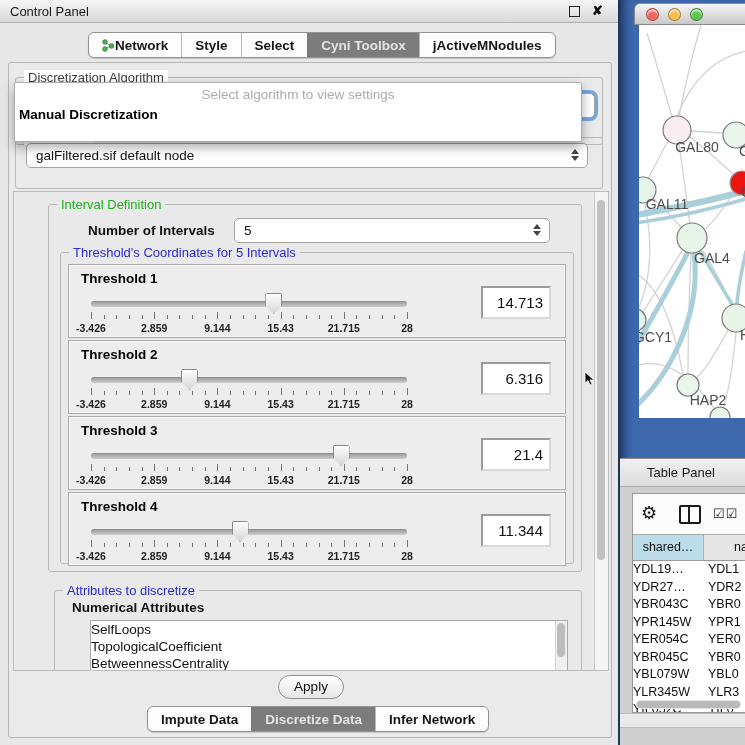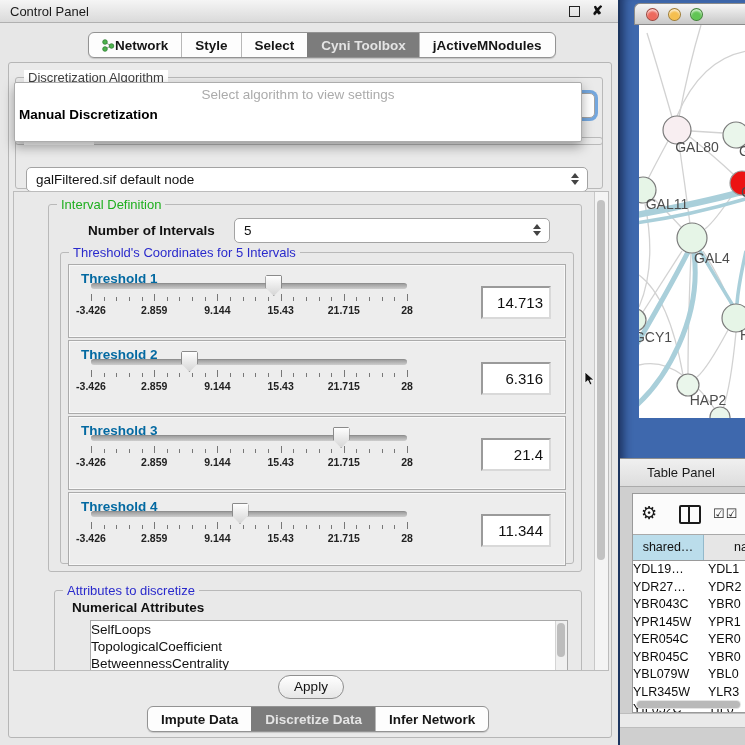--- a/index.html
+++ b/index.html
@@ -43,22 +43,22 @@
   .popup-item.bold{font-weight:bold;}
   
   .scrollpane{position:absolute;left:4px;top:128px;width:594px;height:478px;background:#E9E9E9;
     border:1px solid #BCBCBC;overflow:hidden;}
   .vscroll{position:absolute;right:0;top:0;width:13px;height:100%;background:#F4F4F4;border-left:1px solid #C8C8C8;}
   .vscroll .pill{position:absolute;left:2px;top:8px;width:8px;height:360px;background:#C2C2C2;border-radius:5px;}
   .bold-lab{position:absolute;font-size:13.5px;font-weight:bold;color:#111;white-space:nowrap;}
   
   .thr-panel{position:absolute;left:54px;width:496px;height:72px;background:#EDEDED;
     border:1px solid #ABABAB;box-shadow:inset 0 0 0 1px #F8F8F8;}
-  .thr-label{position:absolute;left:12px;top:6px;font-size:13.5px;font-weight:bold;color:#0369a1;}
-  .slider{position:absolute;left:22px;top:18px;width:316px;}
+  .thr-label{position:absolute;left:12px;top:6px;font-size:13.5px;font-weight:bold;color:#000000;}
+  .slider{position:absolute;left:22px;top:36px;width:316px;}
   .track{height:5px;background:linear-gradient(#9E9E9E,#CDCDCD);border-radius:3px;border-top:1px solid #8F8F8F;}
   .thumb{position:absolute;top:-8px;width:15px;height:19px;
     background:linear-gradient(#FEFEFE,#D6D6D6);border:1px solid #8A8A8A;
     clip-path:polygon(8% 0,92% 0,100% 10%,100% 58%,50% 100%,0 58%,0 10%);}
   .ticks{position:absolute;top:11px;left:0;width:100%;height:8px;}
   .ticks span{position:absolute;width:1px;background:#777;}
   .ticks span.minor{height:4px;top:3px;}
   .ticks span.major{height:7px;top:0;}
   .tick-labels{position:absolute;top:21px;left:0;width:100%;height:12px;}
   .tick-labels span{position:absolute;transform:translateX(-50%);font-size:10.5px;font-weight:bold;color:#222;white-space:nowrap;}
@@ -139,21 +139,21 @@
 
 <div class="outer">
 
   <div class="group" style="left:6px;width:586px;top:14px;height:66px;">
     <span class="group-label lbl-dark">Discretization Algorithm</span>
   </div>
   <div class="combo focus-ring" style="left:18px;top:30px;width:568px;"></div>
 
   <div class="group" style="left:6px;width:586px;top:74px;height:50px;">
     <span class="group-label lbl-dark">Table Data</span>
-    <div class="combo" style="left:10px;top:29px;width:562px;padding-left:43px;">
+    <div class="combo" style="left:10px;top:5px;width:562px;padding-left:43px;">
       <span class="val">galFiltered.sif default node</span>
       <span class="stepper">
           <span class="arr-up"></span>
           <span class="arr-down"></span>
         </span>
     </div>
   </div>
 
   <div class="scrollpane">
 

